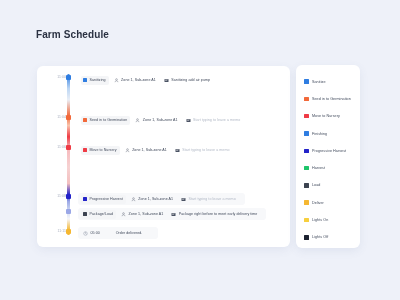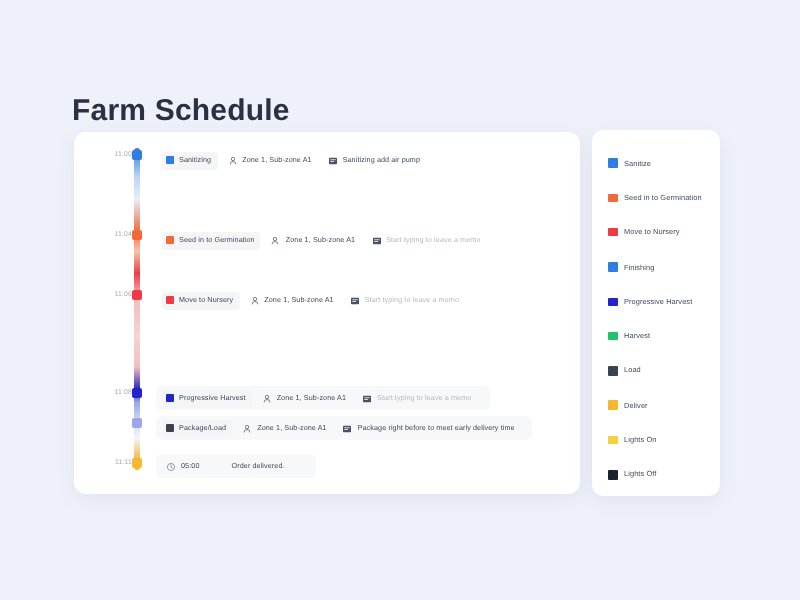--- a/index.html
+++ b/index.html
@@ -11,22 +11,22 @@
     height: 300px;
     background: #eef1f9;
     font-family: "Liberation Sans", sans-serif;
     overflow: hidden;
     position: relative;
   }
 
   #page-title {
     position: absolute;
     left: 36px;
-    top: 47px;
-    font-size: 15px;
+    top: 29px;
+    font-size: 10px;
     font-weight: bold;
     color: #2a3142;
     letter-spacing: 0.1px;
   }
 
   
   #schedule-card {
     position: absolute;
     left: 37px;
     top: 66px;

